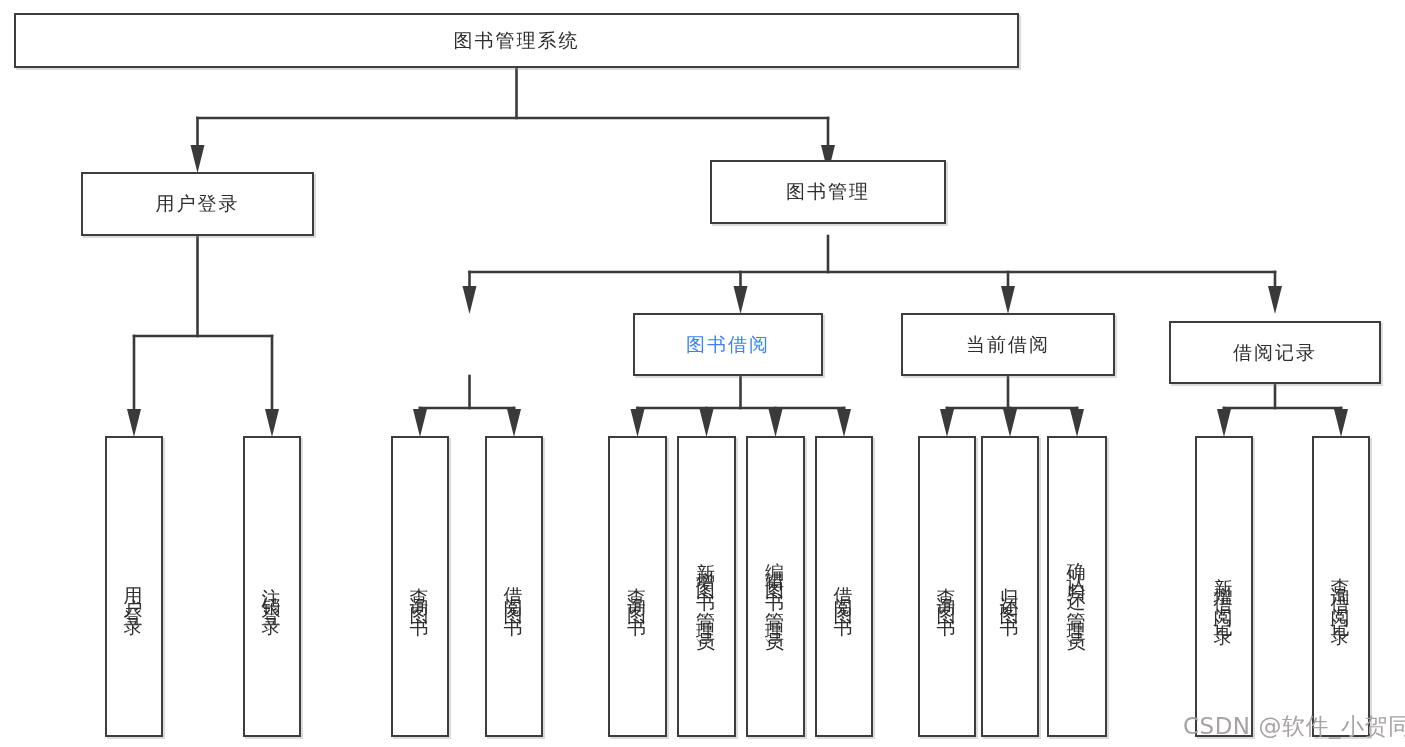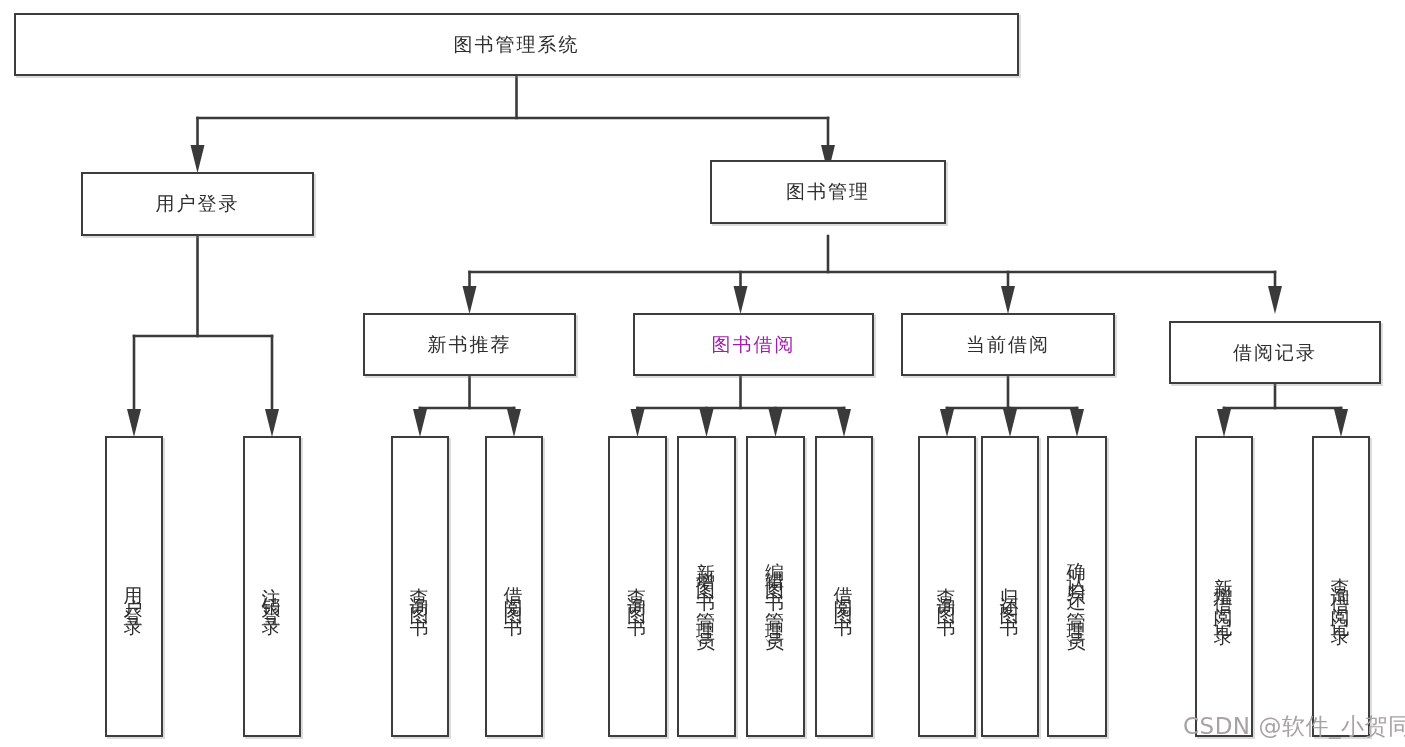--- a/index.html
+++ b/index.html
@@ -96,45 +96,42 @@
       <line x1="1275" y1="272" x2="1275" y2="289" stroke="#3a3a3a" stroke-width="2.6" stroke-linecap="square"></line>
       <polygon points="1268,286 1282,286 1275,314" fill="#3a3a3a"></polygon>
       <line x1="1275" y1="376" x2="1275" y2="408" stroke="#3a3a3a" stroke-width="2.6" stroke-linecap="square"></line>
       <line x1="1224" y1="408" x2="1341" y2="408" stroke="#3a3a3a" stroke-width="2.6" stroke-linecap="square"></line>
       <line x1="1224" y1="408" x2="1224" y2="412" stroke="#3a3a3a" stroke-width="2.6" stroke-linecap="square"></line>
       <polygon points="1217,409 1231,409 1224,437" fill="#3a3a3a"></polygon>
       <line x1="1341" y1="408" x2="1341" y2="412" stroke="#3a3a3a" stroke-width="2.6" stroke-linecap="square"></line>
       <polygon points="1334,409 1348,409 1341,437" fill="#3a3a3a"></polygon>
     </svg>
   <div id="watermark" style="color: rgb(168, 162, 162);">CSDN @软件_小贺同学</div>
-<div class="box h" style="left: 14px; top: 13px; width: 1005px; height: 63px; border-color: rgb(61, 61, 61); color: rgb(46, 46, 46);">
+<div class="box h" style="left: 14px; top: 13px; width: 1005px; height: 55px; border-color: rgb(61, 61, 61); color: rgb(46, 46, 46);">
       <span>图书管理系统</span>
     </div>
     <div class="box h" style="left: 81px; top: 172px; width: 233px; height: 64px; border-color: rgb(61, 61, 61); color: rgb(46, 46, 46);">
       <span>用户登录</span>
     </div>
     <div class="box v" style="left: 105px; top: 436px; width: 58px; height: 301px; border-color: rgb(61, 61, 61); color: rgb(46, 46, 46);">
       <span>用户登录</span>
     </div>
     <div class="box v" style="left: 243px; top: 436px; width: 58px; height: 301px; border-color: rgb(61, 61, 61); color: rgb(46, 46, 46);">
       <span>注销登录</span>
     </div>
     <div class="box h" style="left: 710px; top: 160px; width: 236px; height: 64px; border-color: rgb(61, 61, 61); color: rgb(46, 46, 46);">
       <span>图书管理</span>
     </div>
-    <div class="box h" style="left: 363px; top: 313px; width: 213px; height: 63px; border-color: rgb(61, 61, 61); color: rgb(46, 46, 46);">
-      <span>新书推荐</span>
-    </div>
     <div class="box v" style="left: 391px; top: 436px; width: 58px; height: 301px; border-color: rgb(61, 61, 61); color: rgb(46, 46, 46);">
       <span>查询图书</span>
     </div>
     <div class="box v" style="left: 485px; top: 436px; width: 58px; height: 301px; border-color: rgb(61, 61, 61); color: rgb(46, 46, 46);">
       <span>借阅图书</span>
     </div>
-    <div class="box h" style="left: 633px; top: 313px; width: 241px; height: 63px; border-color: rgb(61, 61, 61); color: #a21caf;">
+    <div class="box h" style="left: 633px; top: 313px; width: 190px; height: 63px; border-color: rgb(61, 61, 61); color: #3b82f6;">
       <span>图书借阅</span>
     </div>
     <div class="box v" style="left: 608px; top: 436px; width: 59px; height: 301px; border-color: rgb(61, 61, 61); color: rgb(46, 46, 46);">
       <span>查询图书</span>
     </div>
     <div class="box v" style="left: 677px; top: 436px; width: 59px; height: 301px; border-color: rgb(61, 61, 61); color: rgb(46, 46, 46);">
       <span>新增图书（管理员）</span>
     </div>
     <div class="box v" style="left: 746px; top: 436px; width: 59px; height: 301px; border-color: rgb(61, 61, 61); color: rgb(46, 46, 46);">
       <span>编辑图书（管理员）</span>

